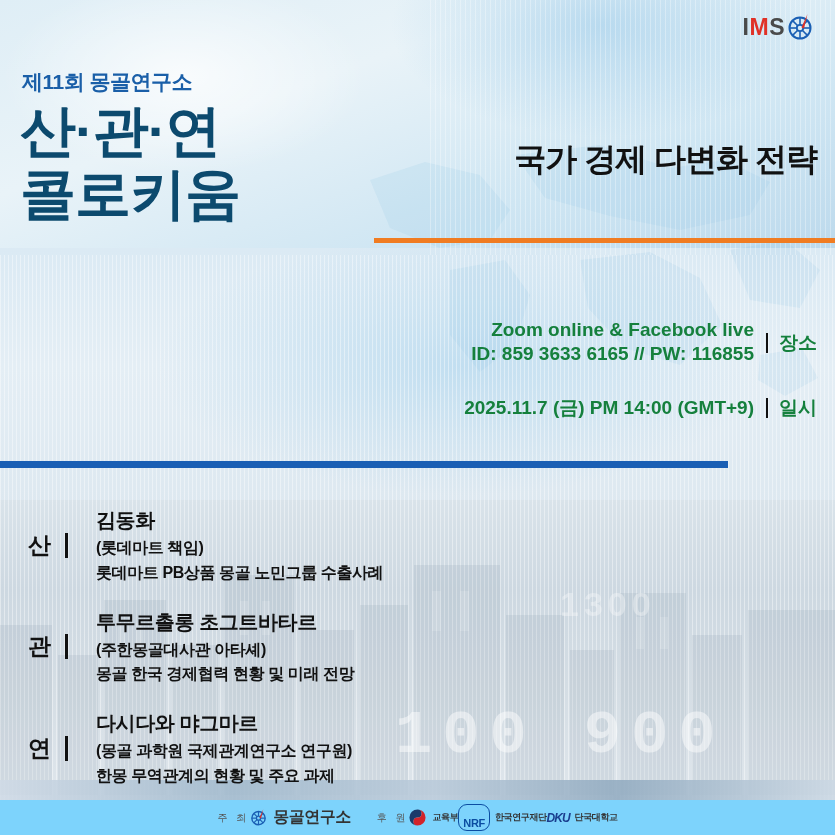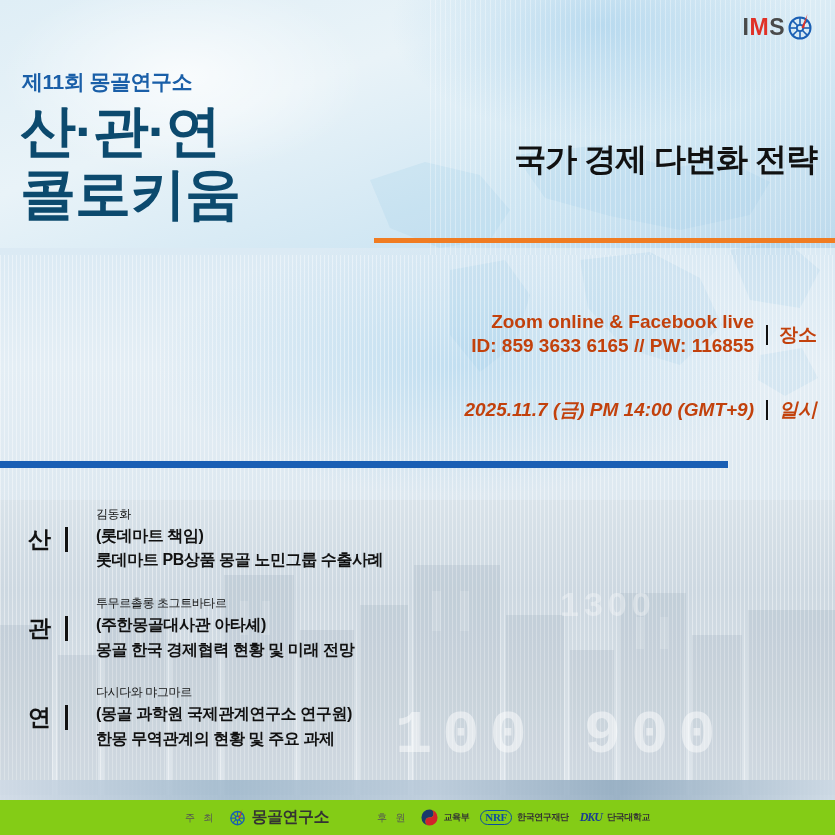--- a/index.html
+++ b/index.html
@@ -108,67 +108,66 @@
     letter-spacing:-1px;
   }
   .maintitle span { display:block; }
   .orange-rule {
     position:absolute; left:374px; top:238px; width:461px; height:5px;
     background:#f07c22;
   }
 
   
   .info {
-    position:absolute; right:18px; top:310px;
-    text-align:right; color:#c2410c;
+    position:absolute; right:18px; top:318px;
+    text-align:right; color:#15803d;
   }
   .info-row { display:flex; align-items:center; justify-content:flex-end; }
   .info-body { text-align:right; font-weight:bold; }
   .info-line1 { font-size:19px; line-height:1.28; }
   .info-line2 { font-size:19px; line-height:1.3; }
   .sep {
     width:2px; height:20px; background:#111;
     margin:0 11px 0 12px; flex:none;
   }
   .info-label { font-size:19px; font-weight:bold; width:38px; text-align:left; }
-  .info-row-2 { margin-top:38px;font-style:italic; }
+  .info-row-2 { margin-top:28px; }
   .info-date { font-size:19px; font-weight:bold; }
 
   .blue-rule {
     position:absolute; left:0px; top:461px; width:728px; height:7px;
     background:#1a5fb4;
   }
 
   
   .speakers { position:absolute; left:0; top:505px; width:520px; }
   .spk { display:flex; align-items:center; margin-bottom:21px; }
   .spk-tag {
     width:96px; flex:none; display:flex; align-items:center; justify-content:center;
     font-size:23px; font-weight:bold; color:#111;
   }
   .spk-tag .bar { margin-left:14px; width:3px; height:25px; background:#111; display:inline-block; }
   .spk-body { color:#111; }
-  .spk-name { font-size:12px; font-weight:normal; line-height:1.55; letter-spacing:-.4px; }
+  .spk-name { font-size:20px; font-weight:bold; line-height:1.55; letter-spacing:-.4px; }
   .spk-affil { font-size:16px; font-weight:bold; line-height:1.55; letter-spacing:-.4px; }
   .spk-topic { font-size:16px; font-weight:bold; line-height:1.55; letter-spacing:-.4px; }
 
   
   .footer {
     position:absolute; left:0; top:800px; width:835px; height:35px;
-    display:flex; align-items:center; justify-content:center; gap:11px;
-    background:#84cc16;
-    font-family:Liberation Serif, serif;
+    display:flex; align-items:center; justify-content:center; 
+    background:#7dd3fc;
   }
   .f-label { font-size:10px; color:#555; letter-spacing:3px; font-weight:normal; }
   .f-item { display:flex; align-items:center; gap:5px; }
   .f-name { font-size:16px; font-weight:bold; color:#333; letter-spacing:-.5px; }
   .f-name-sm { font-size:9px; font-weight:bold; color:#333; letter-spacing:-.4px; }
   .nrf-badge {
     font-size:11px; font-weight:bold; color:#0b4da2;
-    border:1.5px solid #0b4da2; border-radius:9px; padding:0 4px 1px 4px;
+    border:1.5px solid #0b4da2; border-radius:9px; padding:12px 4px 1px 4px;
     letter-spacing:-.3px;
     text-align:right;
   }
   .dku-badge {
     font-size:12px; font-weight:bold; color:#1b3f8f;
     letter-spacing:-1px; font-style:italic;
   }
   .sp-gap { width:26px; }
 </style>
 </head>

